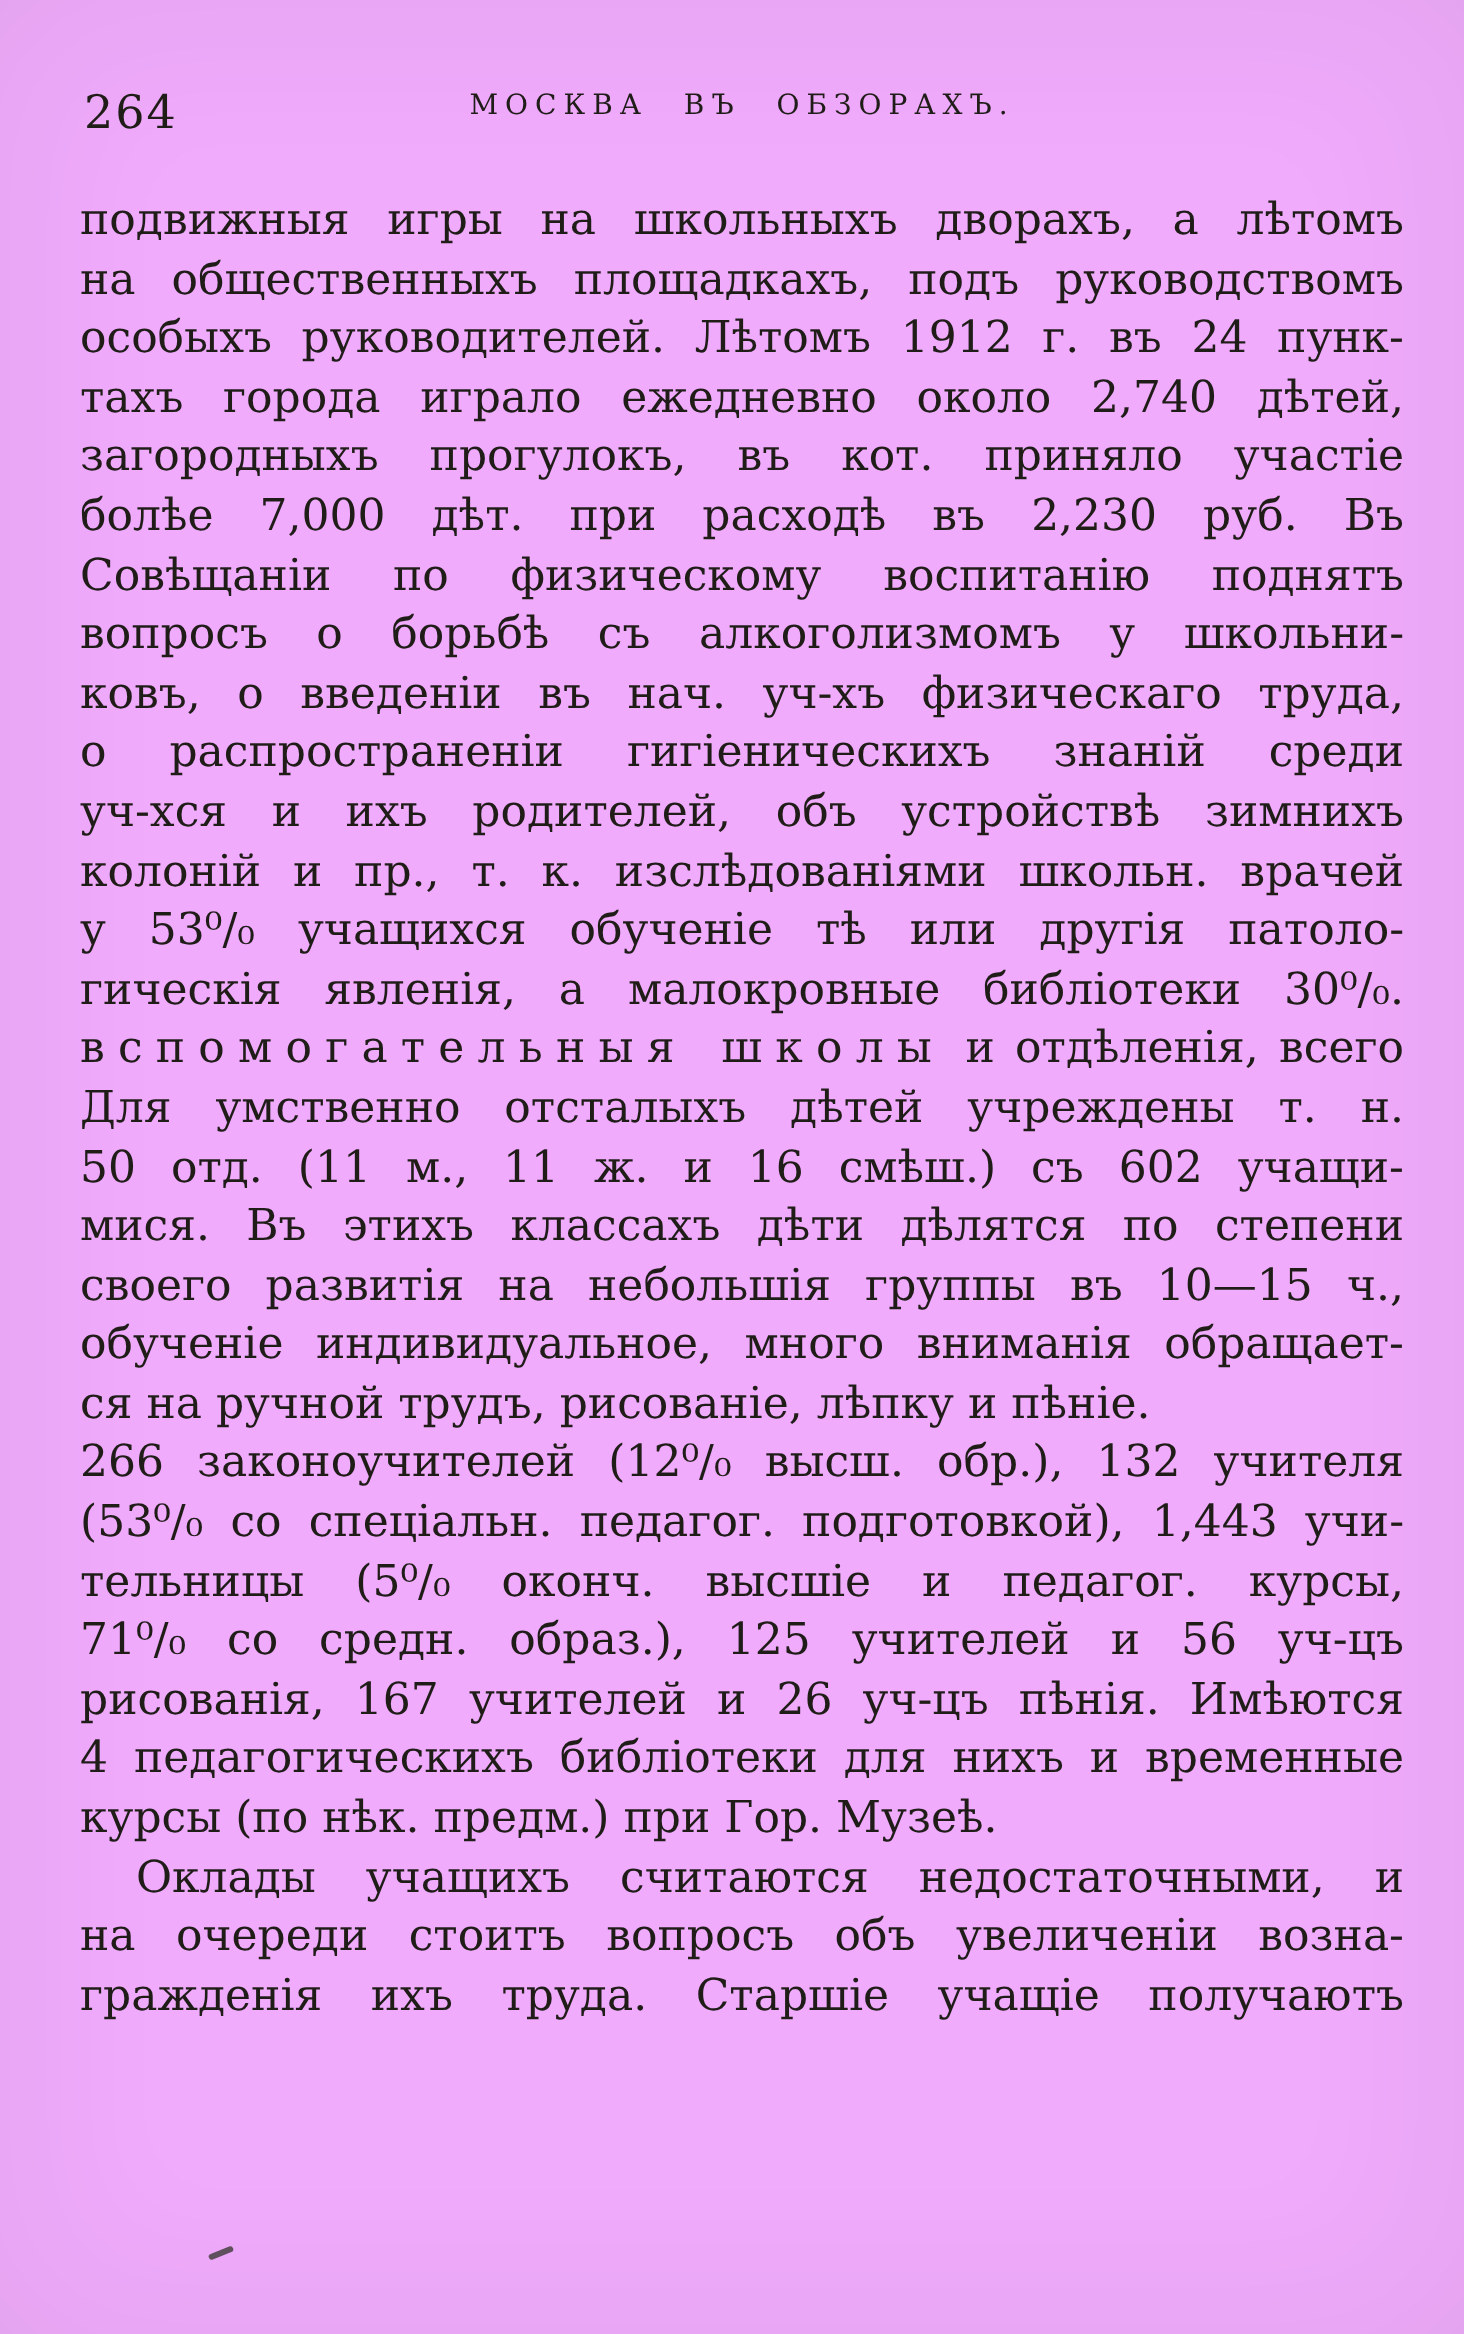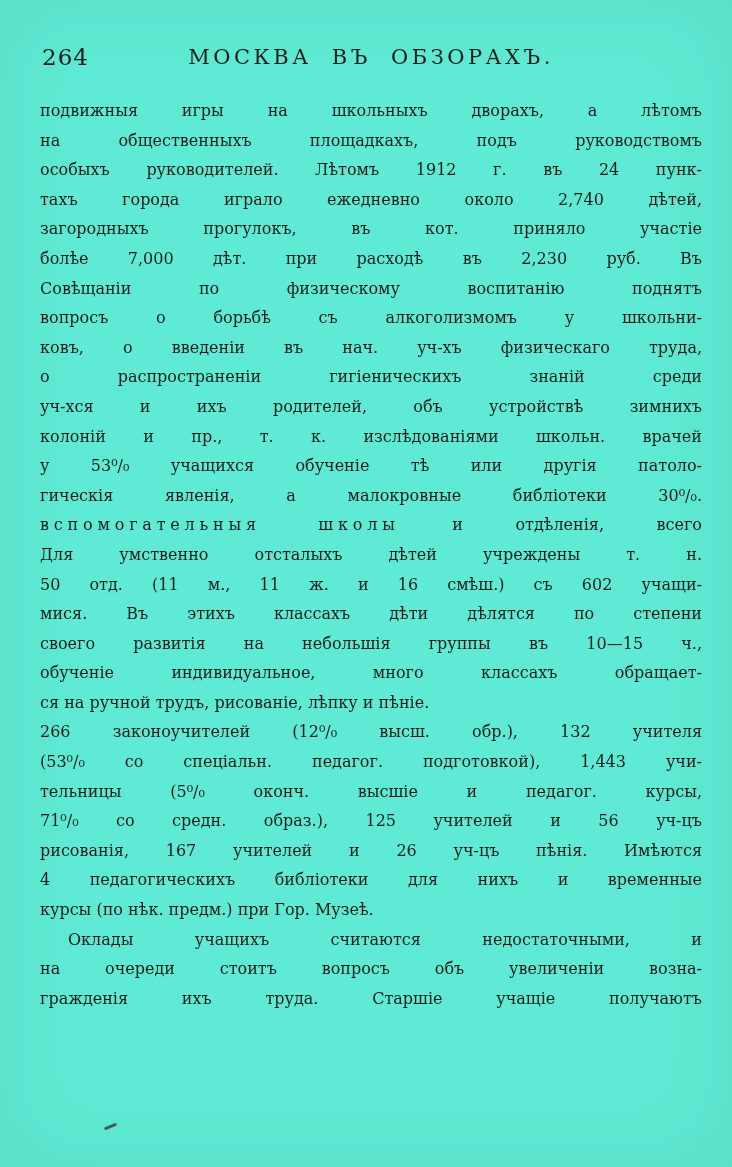--- a/index.html
+++ b/index.html
@@ -25,34 +25,34 @@
     left: 2px;
     top: 0;
     font-size: 23px;
     letter-spacing: 1px;
   }
   .page-title {
     position: absolute;
     left: 50%;
     transform: translateX(-50%);
     top: 1px;
-    font-size: 21px;
+    font-size: 14px;
     letter-spacing: 3.5px;
     word-spacing: 10px;
     white-space: nowrap;
   }
 
   .text-body {
     position: absolute;
     top: 96px;
     left: 40px;
     right: 30px;
   }
   .line {
-    font-size: 16px;
+    font-size: 22px;
     line-height: 29.6px;
     height: 29.6px;
     text-align: justify;
     text-align-last: justify;
     white-space: nowrap; 
     overflow: visible;
   }
   .line.flush { text-align: center; text-align-last: left; }
   .line.indent { text-indent: 28px; }
   .sp { letter-spacing: 0.30em; }
@@ -65,21 +65,21 @@
     height: 3px;
     background: #3c3a36;
     border-radius: 2px;
     transform: rotate(-22deg);
     opacity: 0.8;
   }
 </style>
 </head>
 <body>
 
-<div class="page" style="background: #5eead4; color: rgb(32, 29, 25);">
+<div class="page" style="background: #f0abfc; color: rgb(32, 29, 25);">
   <div class="header">
     <span class="page-number">264</span>
     <span class="page-title">МОСКВА ВЪ ОБЗОРАХЪ.</span>
   </div>
 
   <div class="text-body">
       <div class="line">подвижныя игры на школьныхъ дворахъ, а лѣтомъ</div>
       <div class="line">на общественныхъ площадкахъ, подъ руководствомъ</div>
       <div class="line">особыхъ руководителей. Лѣтомъ 1912 г. въ 24 пунк-</div>
       <div class="line">тахъ города играло ежедневно около 2,740 дѣтей,</div>
@@ -91,21 +91,21 @@
       <div class="line">о распространеніи гигіеническихъ знаній среди</div>
       <div class="line">уч-хся и ихъ родителей, объ устройствѣ зимнихъ</div>
       <div class="line">колоній и пр., т. к. изслѣдованіями школьн. врачей</div>
       <div class="line">у 53⁰/₀ учащихся обученіе тѣ или другія патоло-</div>
       <div class="line">гическія явленія, а малокровные библіотеки 30⁰/₀.</div>
       <div class="line"><span class="sp">вспомогательныя школы</span> и отдѣленія, всего</div>
       <div class="line">Для умственно отсталыхъ дѣтей учреждены т. н.</div>
       <div class="line">50 отд. (11 м., 11 ж. и 16 смѣш.) съ 602 учащи-</div>
       <div class="line">мися. Въ этихъ классахъ дѣти дѣлятся по степени</div>
       <div class="line">своего развитія на небольшія группы въ 10—15 ч.,</div>
-      <div class="line">обученіе индивидуальное, много классахъ обращает-</div>
+      <div class="line">обученіе индивидуальное, много вниманія обращает-</div>
       <div class="line flush">ся на ручной трудъ, рисованіе, лѣпку и пѣніе.</div>
       <div class="line">266 законоучителей (12⁰/₀ высш. обр.), 132 учителя</div>
       <div class="line">(53⁰/₀ со спеціальн. педагог. подготовкой), 1,443 учи-</div>
       <div class="line">тельницы (5⁰/₀ оконч. высшіе и педагог. курсы,</div>
       <div class="line">71⁰/₀ со средн. образ.), 125 учителей и 56 уч-цъ</div>
       <div class="line">рисованія, 167 учителей и 26 уч-цъ пѣнія. Имѣются</div>
       <div class="line">4 педагогическихъ библіотеки для нихъ и временные</div>
       <div class="line flush">курсы (по нѣк. предм.) при Гор. Музеѣ.</div>
       <div class="line indent">Оклады учащихъ считаются недостаточными, и</div>
       <div class="line">на очереди стоитъ вопросъ объ увеличеніи возна-</div>

